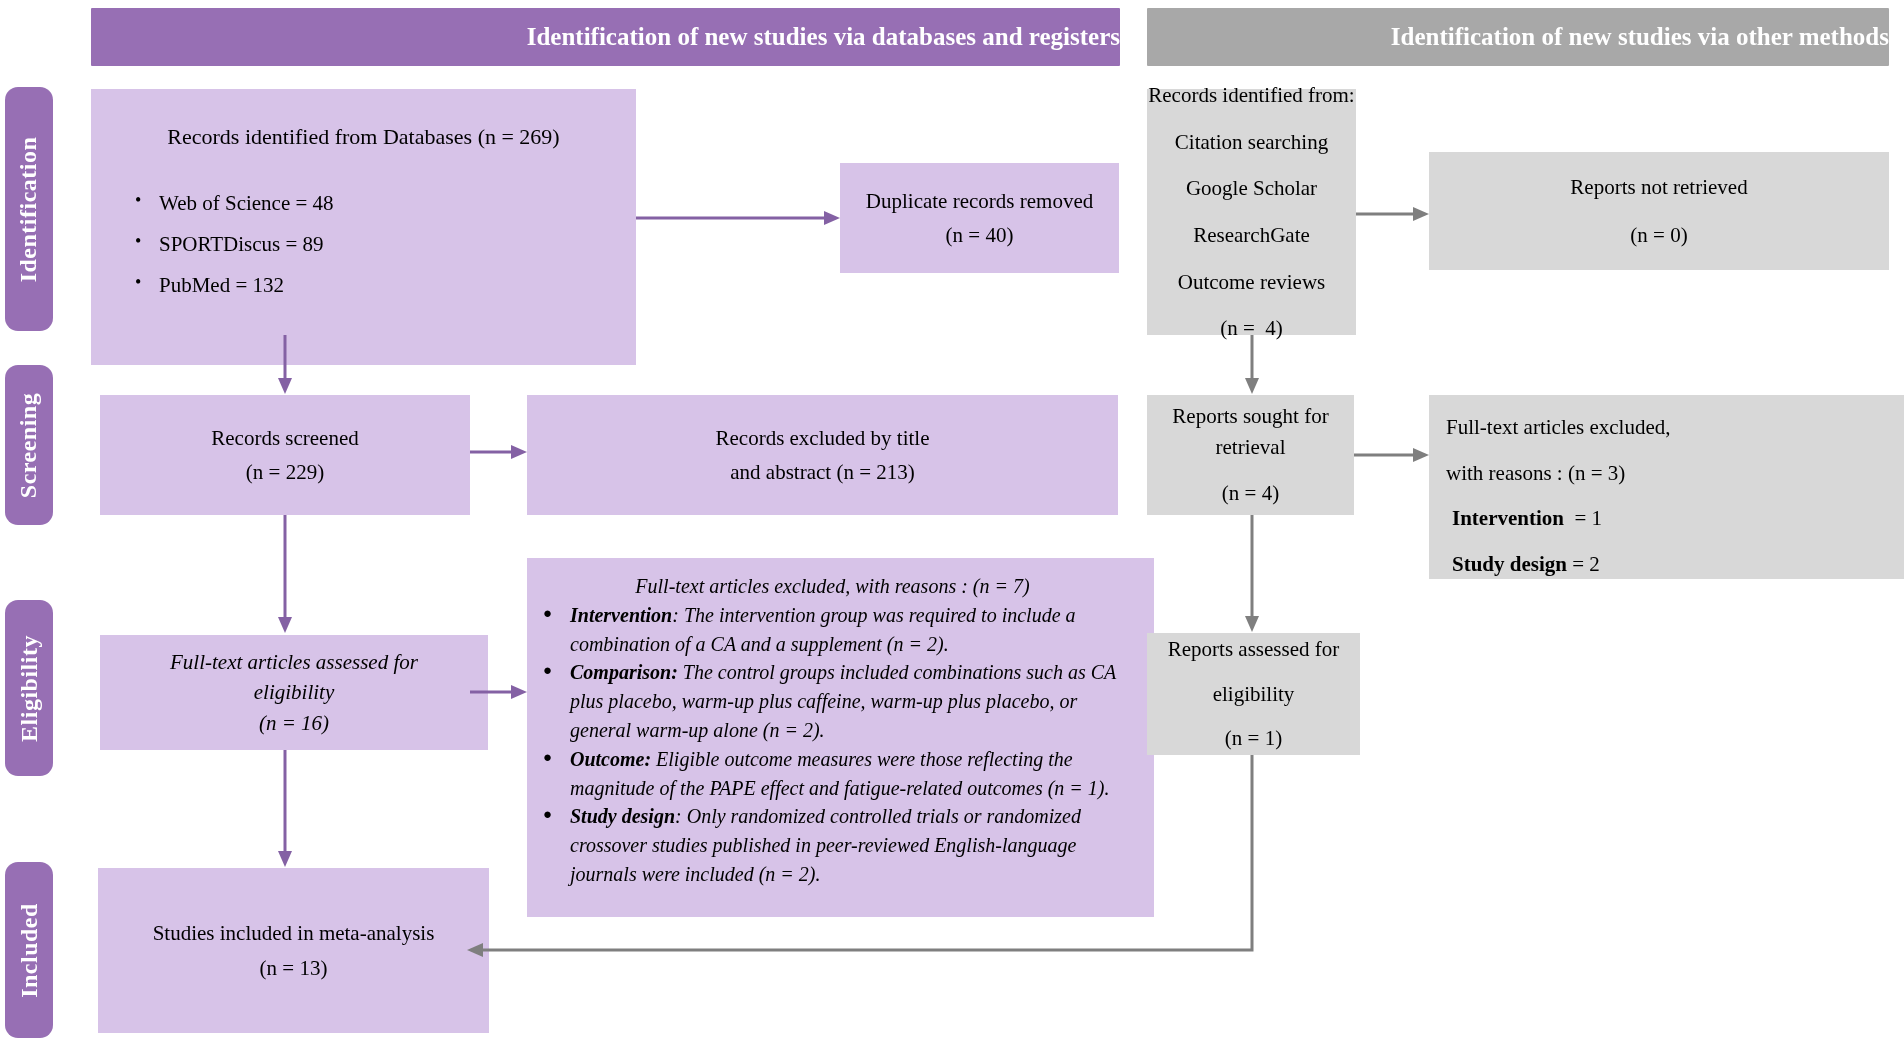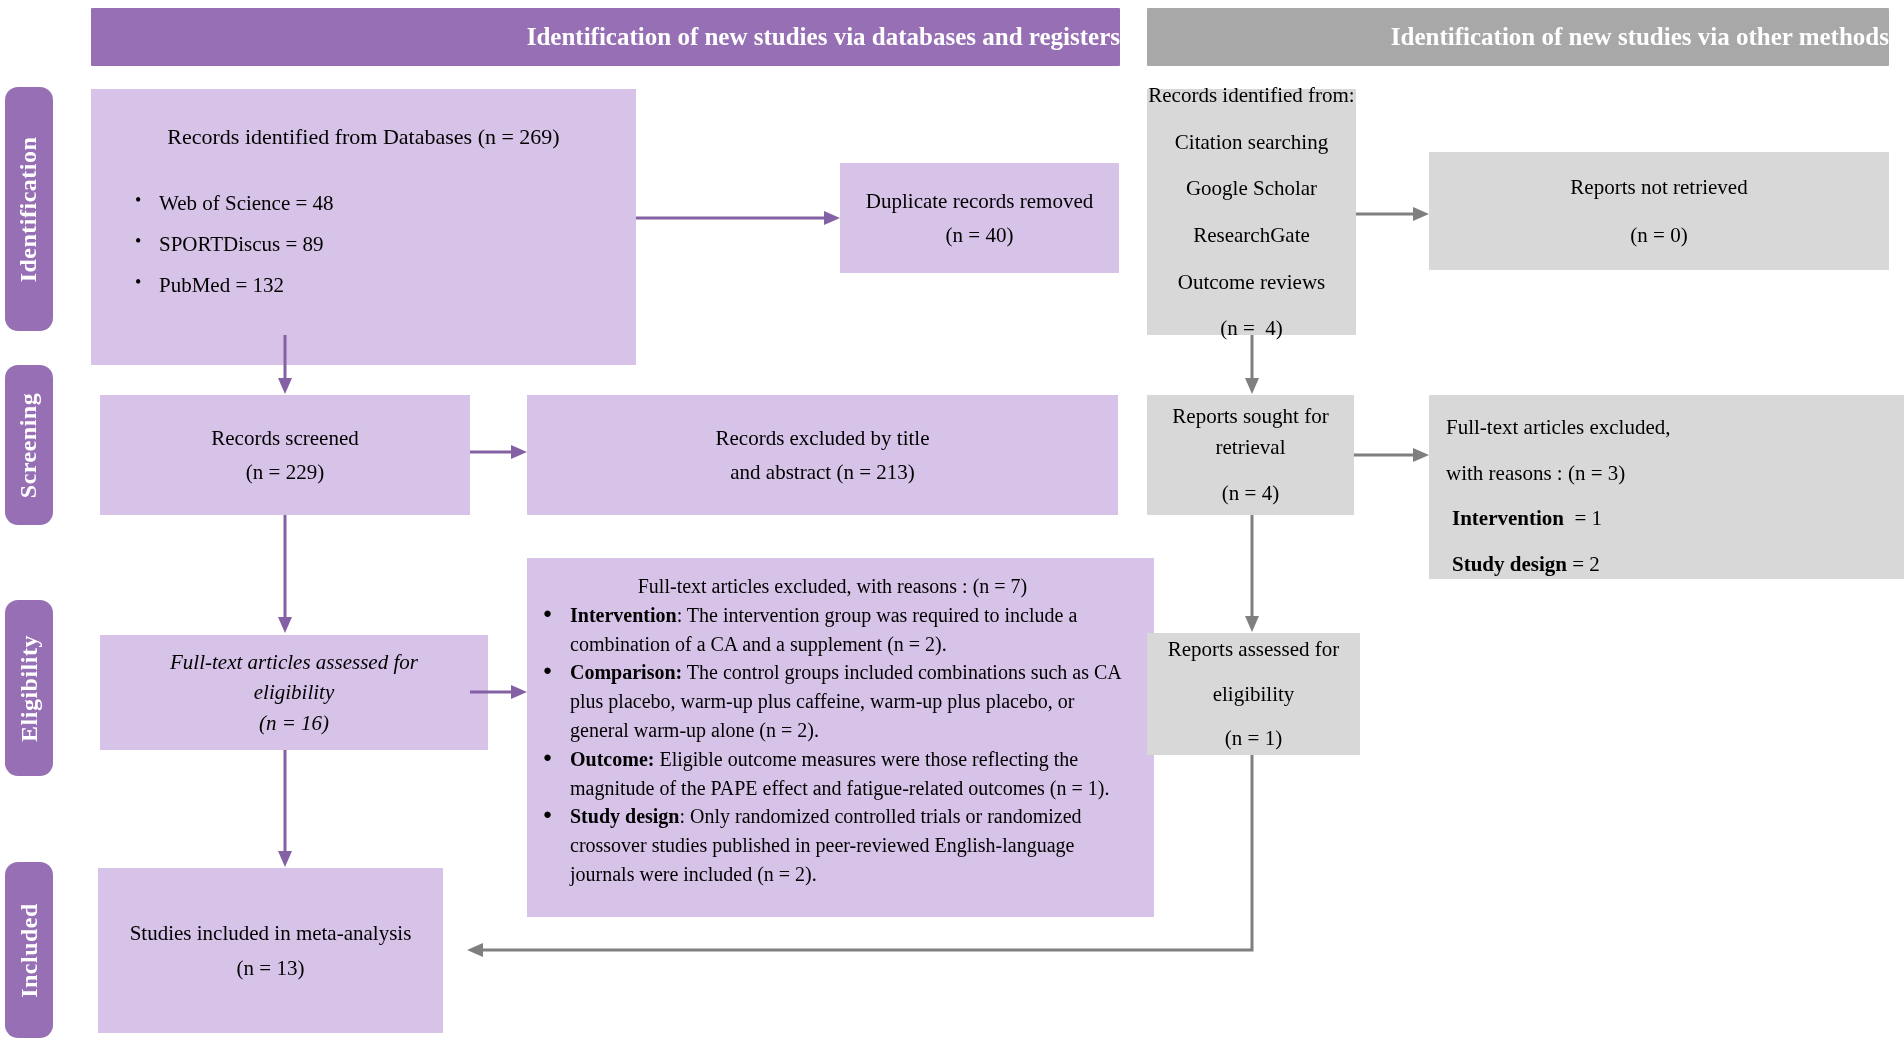--- a/index.html
+++ b/index.html
@@ -44,21 +44,21 @@
   .ln{white-space:pre-wrap;}
   
   #box-records-identified{justify-content:flex-start;padding-top:30px;}
   #box-records-identified .title{font-size:22px;margin-bottom:28px;}
   #box-records-identified ul{
     list-style:none;margin:0;padding:0 0 0 44px;text-align:left;
   }
   #box-records-identified li{display:flex;line-height:1.95;}
   #box-records-identified li .b{width:24px;font-size:18px;}
   
-  #box-fulltext-excluded{justify-content:flex-start;padding:14px 26px 0 10px;font-size:20px;line-height:1.44;}
+  #box-fulltext-excluded{justify-content:flex-start;padding:14px 26px 0 10px;font-size:20px;line-height:1.44;font-style:italic;}
   #box-fulltext-excluded .title{text-align:center;}
   #box-fulltext-excluded ul{list-style:none;margin:0;padding:0 0 0 6px;text-align:left;}
   #box-fulltext-excluded li{display:flex;}
   #box-fulltext-excluded li .b{width:27px;font-size:15px;padding-top:2px;}
   #box-fulltext-excluded li .t{flex:1;}
   .bold{font-weight:bold;}
   
   #box-fulltext-excluded-other{justify-content:flex-start;text-align:left;padding:17px 8px 0 17px;line-height:1.5;}
   #box-fulltext-excluded-other .indent{padding-left:6px;}
   svg.arrows{position:absolute;left:0;top:0;pointer-events:none;}
@@ -114,21 +114,21 @@
     <div class="ln">Records screened</div>
     <div class="ln">(n = 229)</div>
   </div>
 
   <div class="box box-purple" style="left:100px;top:635px;width:388px;height:115px;line-height:1.45;font-style:italic;">
     <div class="ln">Full-text articles assessed for</div>
     <div class="ln">eligibility</div>
     <div class="ln">(n = 16)</div>
   </div>
 
-  <div class="box box-purple" style="left:98px;top:868px;width:345px;height:165px;">
+  <div class="box box-purple" style="left:98px;top:868px;width:391px;height:165px;">
     <div class="ln">Studies included in meta-analysis</div>
     <div class="ln">(n = 13)</div>
   </div>
 
   <div class="box box-purple" style="left:840px;top:163px;width:279px;height:110px;">
     <div class="ln">Duplicate records removed</div>
     <div class="ln">(n = 40)</div>
   </div>
 
   <div class="box box-purple" style="left:527px;top:395px;width:591px;height:120px;">

